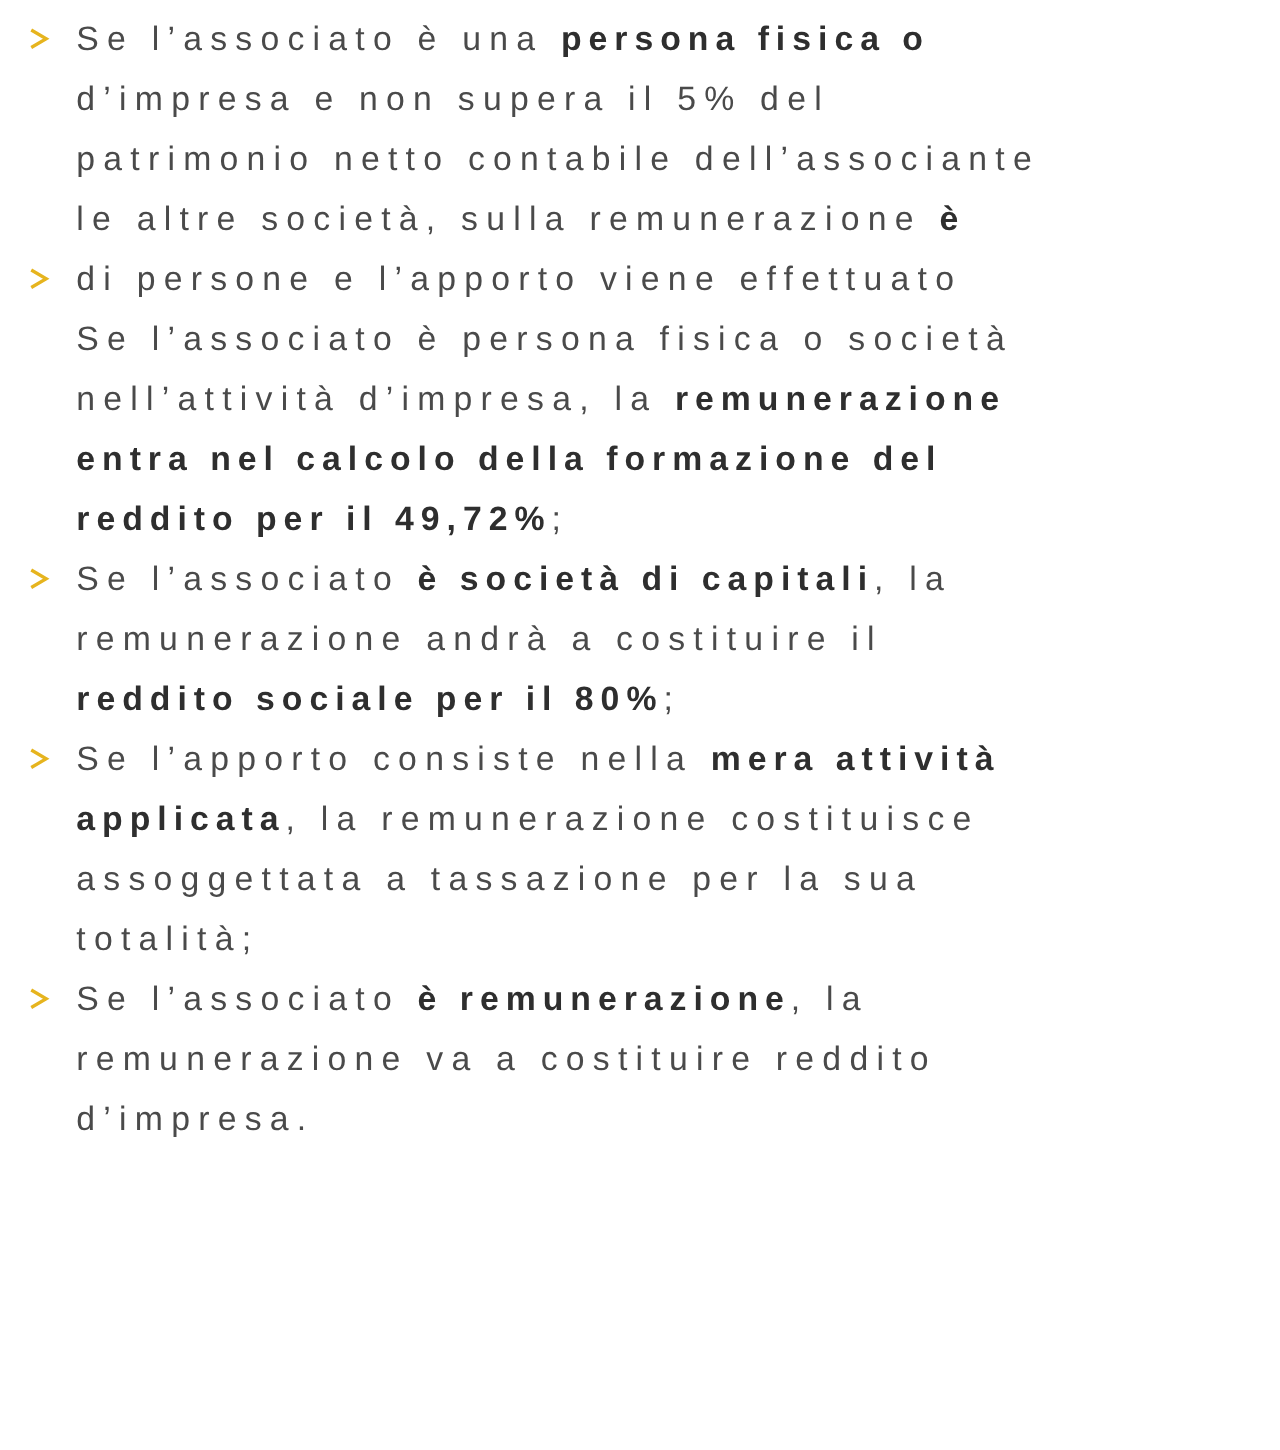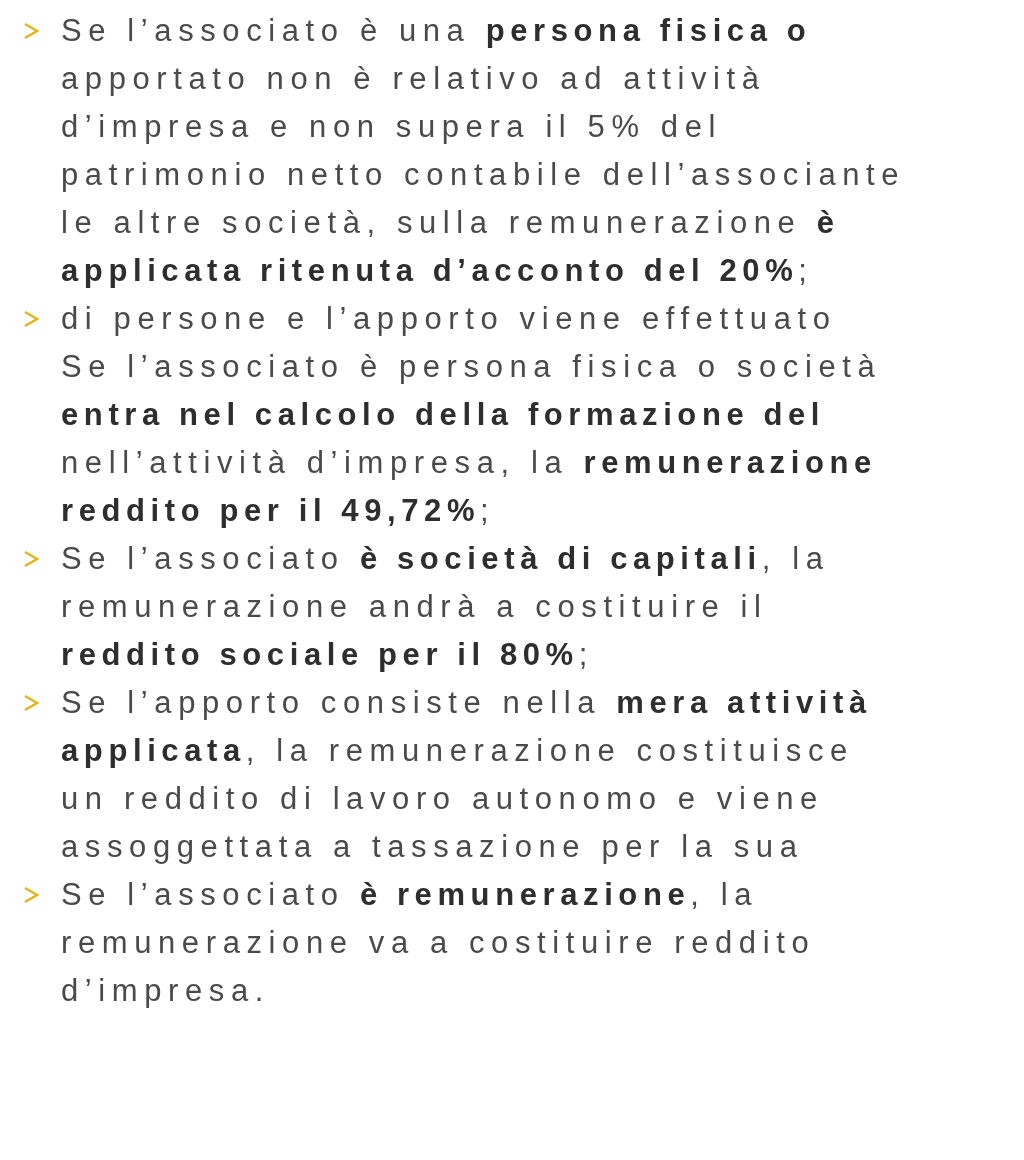--- a/index.html
+++ b/index.html
@@ -1,69 +1,67 @@
 <!DOCTYPE html>
 <html><head>
 <meta charset="utf-8">
 <style>
   html, body { margin: 0; padding: 0; background: #ffffff; }
   body { width: 1024px; height: 1160px; overflow: hidden; position: relative; }
   .list { position: absolute; left: 0; top: 7px; width: 1024px; margin: 0; padding: 0; list-style: none; }
   .item { position: relative; padding-left: 61px; }
   .line {
     display: block; height: 48px; line-height: 48px; white-space: nowrap;
-    font-family: "Liberation Sans", sans-serif; font-size: 31px;
+    font-family: "Liberation Sans", sans-serif; font-size: 27px;
     letter-spacing: 6.6px; color: #4a4a4a; font-weight: normal;
   }
   .b { font-weight: bold; color: #2e2e2e; letter-spacing: 5.6px; }
   .chev {
     position: absolute; left: 22px; top: 10px; width: 20px; height: 28px;
   }
 </style>
 </head>
 <body>
 
 <ul class="list" id="list">
     <li class="item">
       <svg class="chev" viewBox="0 0 20 28">
         <polyline points="3,7 15,14 3,21" fill="none" stroke="#e6b41e" stroke-width="2.6" stroke-linejoin="miter"></polyline>
       </svg>
       <span class="line"><span>Se l’associato è una </span><span class="b">persona fisica o</span></span>
-      <span class="line"><span>apportato non è relativo ad attività</span></span>
       <span class="line"><span>d’impresa e non supera il 5% del</span></span>
       <span class="line"><span>patrimonio netto contabile dell’associante</span></span>
       <span class="line"><span>le altre società, sulla remunerazione </span><span class="b">è</span></span>
-      <span class="line"><span class="b">applicata ritenuta d’acconto del 20%</span><span>;</span></span>
     </li>
     <li class="item">
       <svg class="chev" viewBox="0 0 20 28">
         <polyline points="3,7 15,14 3,21" fill="none" stroke="#e6b41e" stroke-width="2.6" stroke-linejoin="miter"></polyline>
       </svg>
       <span class="line"><span>di persone e l’apporto viene effettuato</span></span>
       <span class="line"><span>Se l’associato è persona fisica o società</span></span>
+      <span class="line"><span>nell’attività d’impresa, la </span><span class="b">remunerazione</span></span>
       <span class="line"><span class="b">entra nel calcolo della formazione del</span></span>
-      <span class="line"><span>nell’attività d’impresa, la </span><span class="b">remunerazione</span></span>
       <span class="line"><span class="b">reddito per il 49,72%</span><span>;</span></span>
     </li>
     <li class="item">
       <svg class="chev" viewBox="0 0 20 28">
         <polyline points="3,7 15,14 3,21" fill="none" stroke="#e6b41e" stroke-width="2.6" stroke-linejoin="miter"></polyline>
       </svg>
       <span class="line"><span>Se l’associato </span><span class="b">è società di capitali</span><span>, la</span></span>
       <span class="line"><span>remunerazione andrà a costituire il</span></span>
       <span class="line"><span class="b">reddito sociale per il 80%</span><span>;</span></span>
     </li>
     <li class="item">
       <svg class="chev" viewBox="0 0 20 28">
         <polyline points="3,7 15,14 3,21" fill="none" stroke="#e6b41e" stroke-width="2.6" stroke-linejoin="miter"></polyline>
       </svg>
       <span class="line"><span>Se l’apporto consiste nella </span><span class="b">mera attività</span></span>
       <span class="line"><span class="b">applicata</span><span>, la remunerazione costituisce</span></span>
-      <span class="line"><span>un reddito di lavoro autonomo e viene</span></span>
       <span class="line"><span>assoggettata a tassazione per la sua</span></span>
+      <span class="line"><span>totalità;</span></span>
     </li>
     <li class="item">
       <svg class="chev" viewBox="0 0 20 28">
         <polyline points="3,7 15,14 3,21" fill="none" stroke="#e6b41e" stroke-width="2.6" stroke-linejoin="miter"></polyline>
       </svg>
       <span class="line"><span>Se l’associato </span><span class="b">è remunerazione</span><span>, la</span></span>
       <span class="line"><span>remunerazione va a costituire reddito</span></span>
       <span class="line"><span>d’impresa.</span></span>
     </li>
   </ul>

